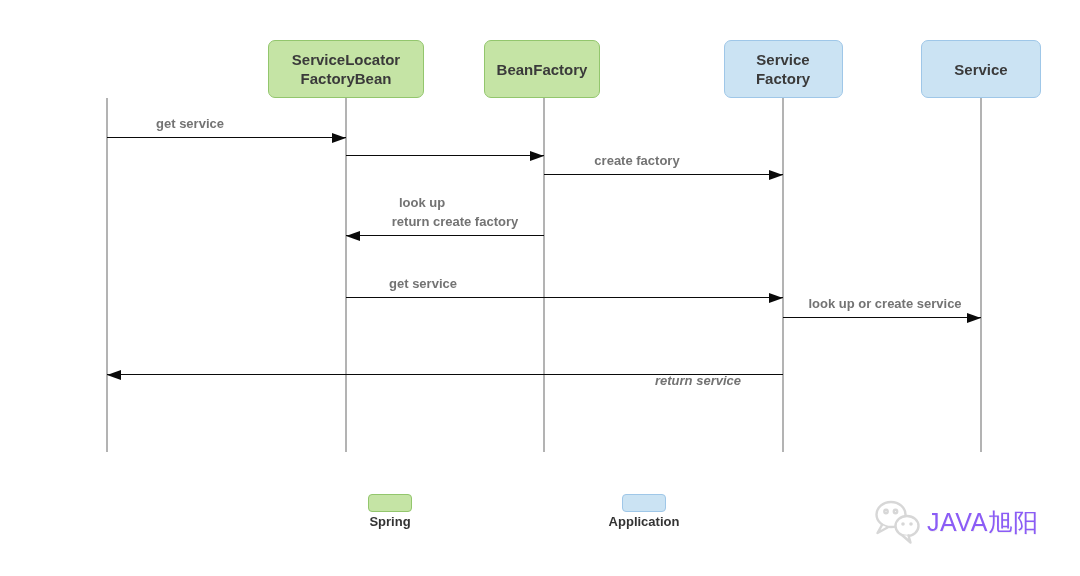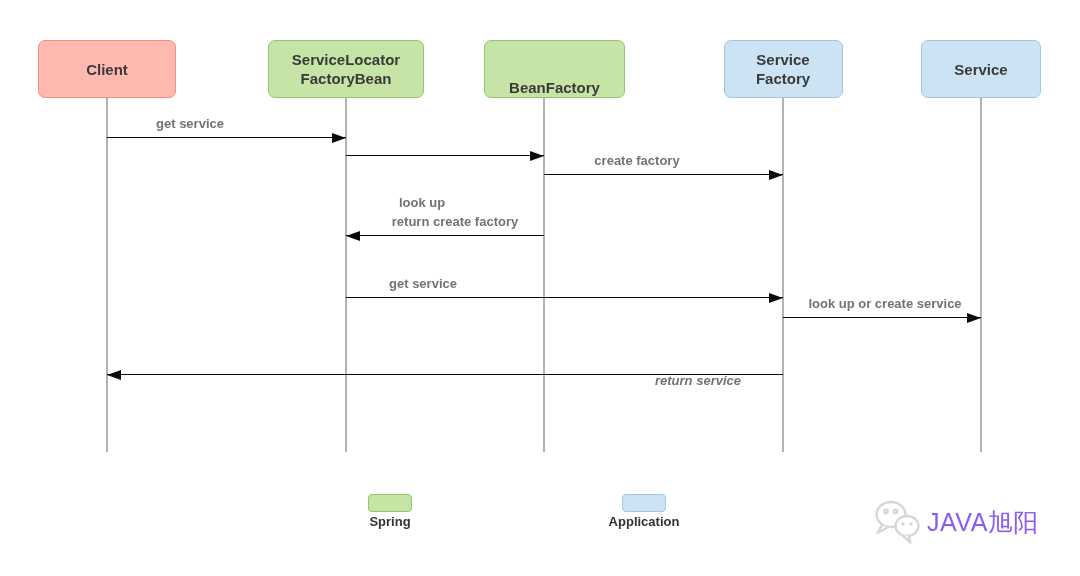--- a/index.html
+++ b/index.html
@@ -108,30 +108,27 @@
         <path d="M36.5 36.5 L38.5 43.5 L30.5 36.5" fill="#ffffff"></path>
       </g>
       <g fill="#d7d7d7">
         <circle cx="31" cy="25" r="1.8"></circle>
         <circle cx="39" cy="25" r="1.8"></circle>
       </g>
     </svg>
     <span class="watermark-text">JAVA旭阳</span>
   </div>
 <div class="lifeline" style="left: 106.25px; background: rgb(179, 179, 179);"></div>
-    <div class="pbox" style="left: 38px; width: 138px; background: rgb(255, 185, 176); border-color: rgb(247, 142, 130);">
-      <div>Client</div>
-    </div>
     <div class="lifeline" style="left: 345.25px; background: rgb(179, 179, 179);"></div>
     <div class="pbox" style="left: 268px; width: 156px; background: rgb(197, 228, 165); border-color: rgb(147, 198, 109);">
       <div>ServiceLocator</div>
       <div>FactoryBean</div>
     </div>
     <div class="lifeline" style="left: 543.25px; background: rgb(179, 179, 179);"></div>
-    <div class="pbox" style="left: 484px; width: 141px; background: rgb(197, 228, 165); border-color: rgb(147, 198, 109); justify-content: flex-end;">
+    <div class="pbox" style="left: 484px; width: 116px; background: rgb(197, 228, 165); border-color: rgb(147, 198, 109);">
       <div>BeanFactory</div>
     </div>
     <div class="lifeline" style="left: 782.25px; background: rgb(179, 179, 179);"></div>
     <div class="pbox" style="left: 723.5px; width: 119px; background: rgb(203, 227, 243); border-color: rgb(159, 199, 232);">
       <div>Service</div>
       <div>Factory</div>
     </div>
     <div class="lifeline" style="left: 980.25px; background: rgb(179, 179, 179);"></div>
     <div class="pbox" style="left: 921px; width: 120px; background: rgb(203, 227, 243); border-color: rgb(159, 199, 232);">
       <div>Service</div>

